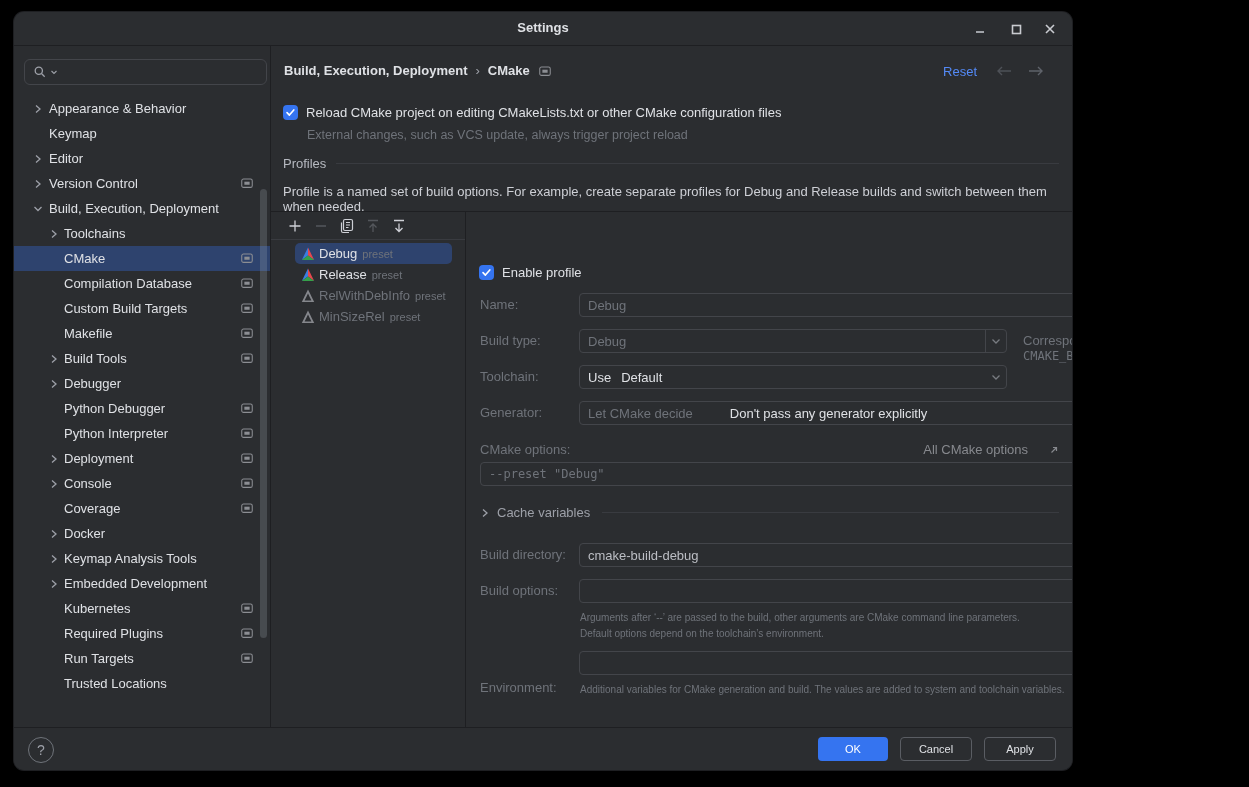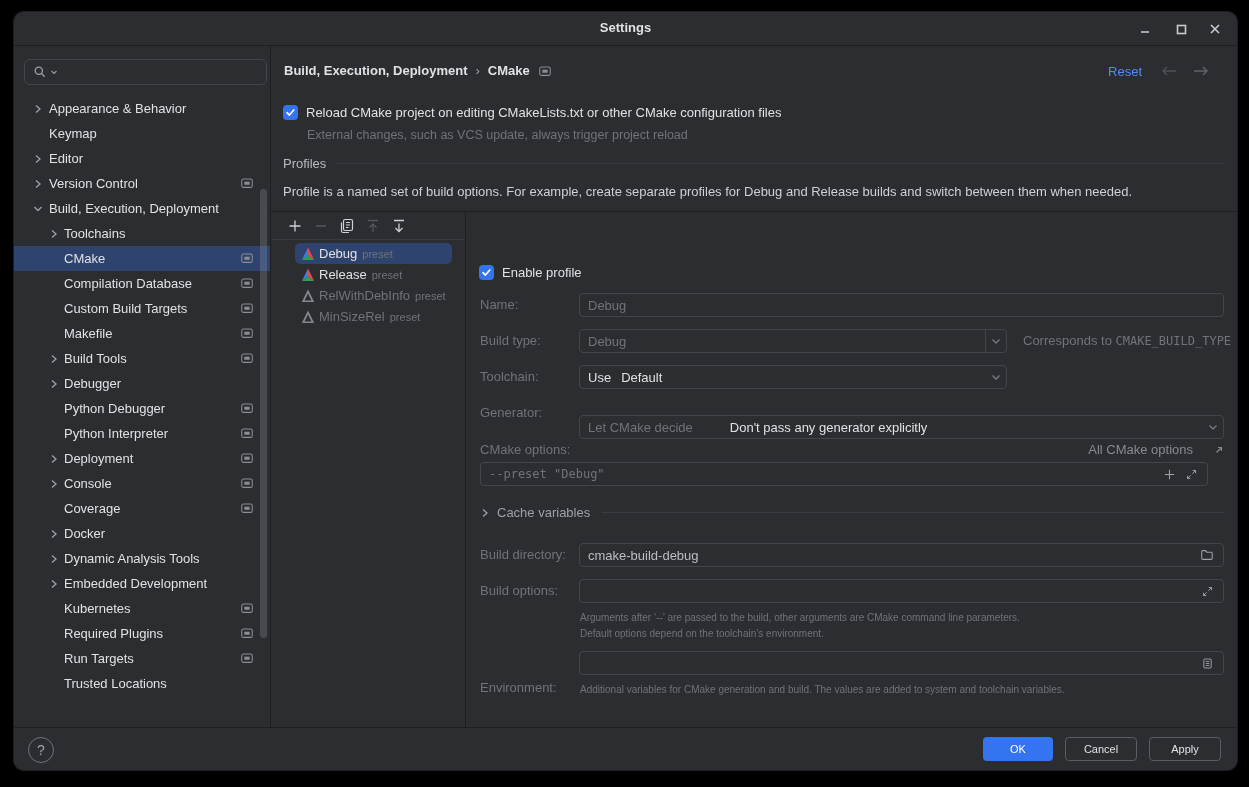--- a/index.html
+++ b/index.html
@@ -1,19 +1,19 @@
 <!DOCTYPE html>
 <html><head>
 <meta charset="utf-8">
 <style>
   html,body{margin:0;padding:0;background:#000;}
   #screen{position:relative;width:1249px;height:787px;background:#000;overflow:hidden;
           font-family:"Liberation Sans","DejaVu Sans",sans-serif;font-size:13px;color:#dfe1e5;}
   .abs{position:absolute;}
-  #win{left:14px;top:12px;width:1223px;height:758px;background:#2b2d30;border-radius:10px;overflow:hidden;box-shadow:0 0 0 1px #1e1f22;}
+  #win{left:14px;top:12px;width:1058px;height:758px;background:#2b2d30;border-radius:10px;overflow:hidden;box-shadow:0 0 0 1px #1e1f22;}
   
   #titlebar{left:0;top:0;right:0;height:33px;background:#2b2d30;border-bottom:1px solid #1e1f22;}
   #title{left:0;right:0;top:8px;text-align:center;font-weight:700;font-size:13px;color:#dfe1e5;}
   .winctl{top:9px;width:24px;height:16px;display:flex;align-items:center;justify-content:center;cursor:default;}
   
   #sidebar{left:0;top:34px;width:256px;bottom:42px;background:#2b2d30;border-right:1px solid #1e1f22;overflow:hidden;}
   #search-box{left:10px;top:13px;width:234px;height:24px;border:1px solid #43454a;border-radius:6px;display:flex;align-items:center;padding-left:7px;gap:2px;}
   #tree{left:0;top:50px;right:0;bottom:0;}
   .tree-row{position:relative;height:25px;display:flex;align-items:center;color:#dfe1e5;cursor:default;}
   .tree-row.selected{background:#2e436e;}
@@ -261,21 +261,21 @@
               </svg>
             </span>
             <span class="lbl">Docker</span>
           </div>
           <div class="tree-row lvl1">
             <span class="chev">
               <svg width="12" height="12" viewBox="0 0 12 12">
                 <path d="M4 2.5L8 6l-4 3.5" fill="none" stroke="#9da0a8" stroke-width="1.3"></path>
               </svg>
             </span>
-            <span class="lbl">Dynamic Analysis Tools</span>
+            <span class="lbl">Keymap Analysis Tools</span>
           </div>
           <div class="tree-row lvl1">
             <span class="chev">
               <svg width="12" height="12" viewBox="0 0 12 12">
                 <path d="M4 2.5L8 6l-4 3.5" fill="none" stroke="#9da0a8" stroke-width="1.3"></path>
               </svg>
             </span>
             <span class="lbl">Embedded Development</span>
           </div>
           <div class="tree-row lvl1">
@@ -449,21 +449,21 @@
           <span class="val bright" style="margin-left:4px;">Default</span>
           <span class="spacer"></span>
           <span class="chev-cell">
             <svg width="12" height="12" viewBox="0 0 12 12">
                 <path d="M2.5 4.5L6 8l3.5-3.5" fill="none" stroke="#787b81" stroke-width="1.3"></path>
               </svg>
           </span>
         </div>
 
         <span class="frm-label" style="top:193px;">Generator:</span>
-        <div class="field" style="top:203px;width:627px;gap:33px;">
+        <div class="field" style="top:189px;width:627px;gap:33px;">
           <span class="val">Let CMake decide</span>
           <span class="val bright" style="margin-left:4px;">Don't pass any generator explicitly</span>
           <span class="spacer"></span>
           <span class="chev-cell">
             <svg width="12" height="12" viewBox="0 0 12 12">
                 <path d="M2.5 4.5L6 8l3.5-3.5" fill="none" stroke="#787b81" stroke-width="1.3"></path>
               </svg>
           </span>
         </div>
 

